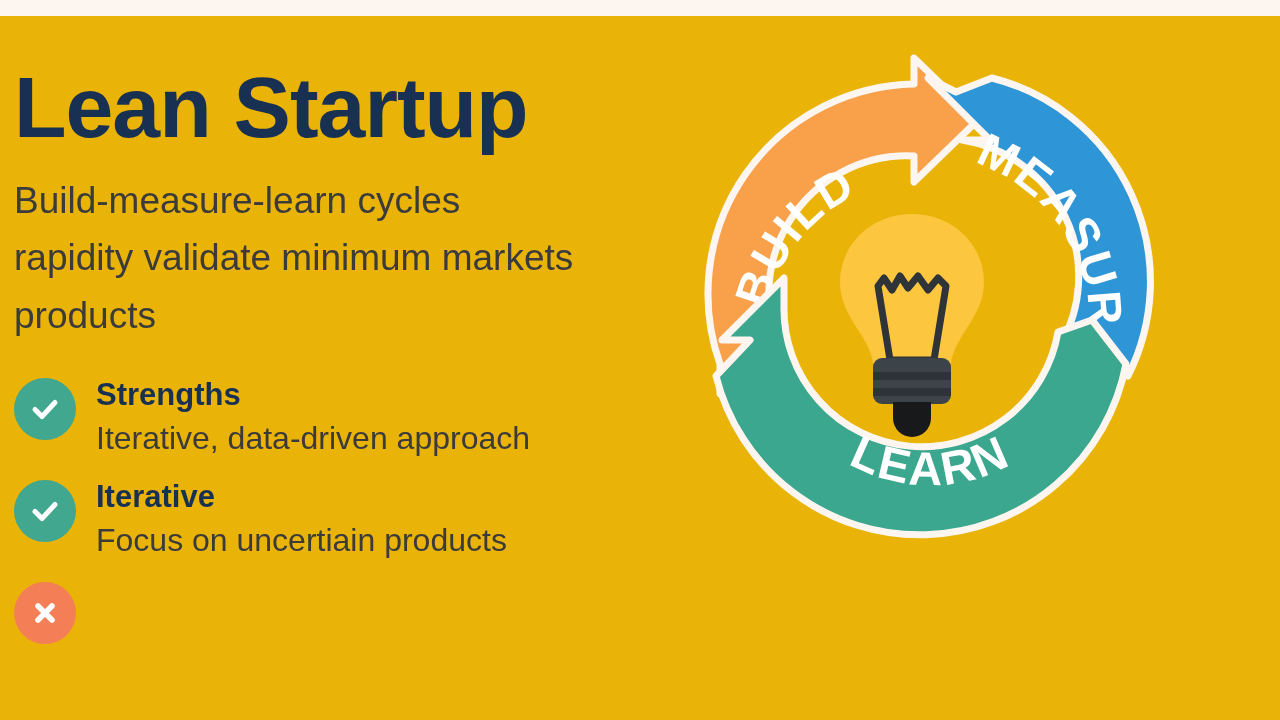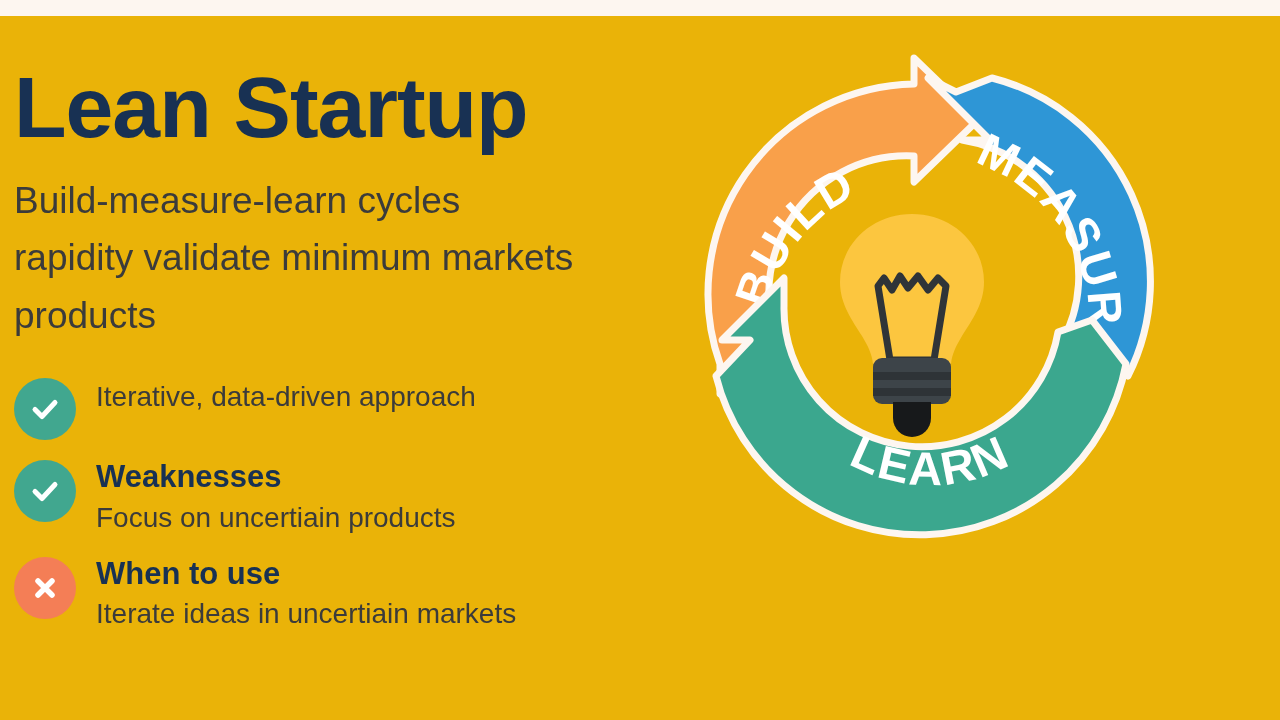--- a/index.html
+++ b/index.html
@@ -75,21 +75,21 @@
     padding-top: 0px;
   }
   .bullet-label {
     font-size: 31px;
     font-weight: bold;
     color: #183153;
     line-height: 1.25;
     margin: 0;
   }
   .bullet-desc {
-    font-size: 28px;
+    font-size: 32px;
     color: #3b3b3b;
     line-height: 1.35;
     margin: 2px 0 0 0;
   }
 
   
   .diagram {
     position: absolute;
     left: 660px;
     top: 28px;
@@ -118,45 +118,42 @@
 
     <ul class="bullets">
 
       <li class="bullet">
         <span class="bullet-icon check" style="background: rgb(65, 167, 143);">
           <svg width="34" height="34" viewBox="0 0 34 34" aria-hidden="true">
             <path d="M7 17.5 L14 24.5 L27 10.5" fill="none" stroke="#ffffff" stroke-width="5" stroke-linecap="round" stroke-linejoin="round"></path>
           </svg>
         </span>
         <span class="bullet-body">
+          <span class="bullet-label">Strengths</span>
           <span class="bullet-desc" style="display:block">Iterative, data-driven approach</span>
         </span>
       </li>
 
       <li class="bullet">
         <span class="bullet-icon check" style="background: rgb(65, 167, 143);">
           <svg width="34" height="34" viewBox="0 0 34 34" aria-hidden="true">
             <path d="M7 17.5 L14 24.5 L27 10.5" fill="none" stroke="#ffffff" stroke-width="5" stroke-linecap="round" stroke-linejoin="round"></path>
           </svg>
         </span>
         <span class="bullet-body">
-          <span class="bullet-label">Weaknesses</span>
+          <span class="bullet-label">Iterative</span>
           <span class="bullet-desc" style="display:block">Focus on uncertiain products</span>
         </span>
       </li>
 
       <li class="bullet">
         <span class="bullet-icon cross" style="background: rgb(244, 126, 86);">
           <svg width="34" height="34" viewBox="0 0 34 34" aria-hidden="true">
             <path d="M10 10 L24 24 M24 10 L10 24" fill="none" stroke="#ffffff" stroke-width="5.5" stroke-linecap="round"></path>
           </svg>
-        </span>
-        <span class="bullet-body">
-          <span class="bullet-label">When to use</span>
-          <span class="bullet-desc" style="display:block">Iterate ideas in uncertiain markets</span>
         </span>
       </li>
 
     </ul>
   </div>
 
   <div class="diagram">
     <svg width="540" height="540" viewBox="0 0 540 540" aria-hidden="true">
 
       <defs>

